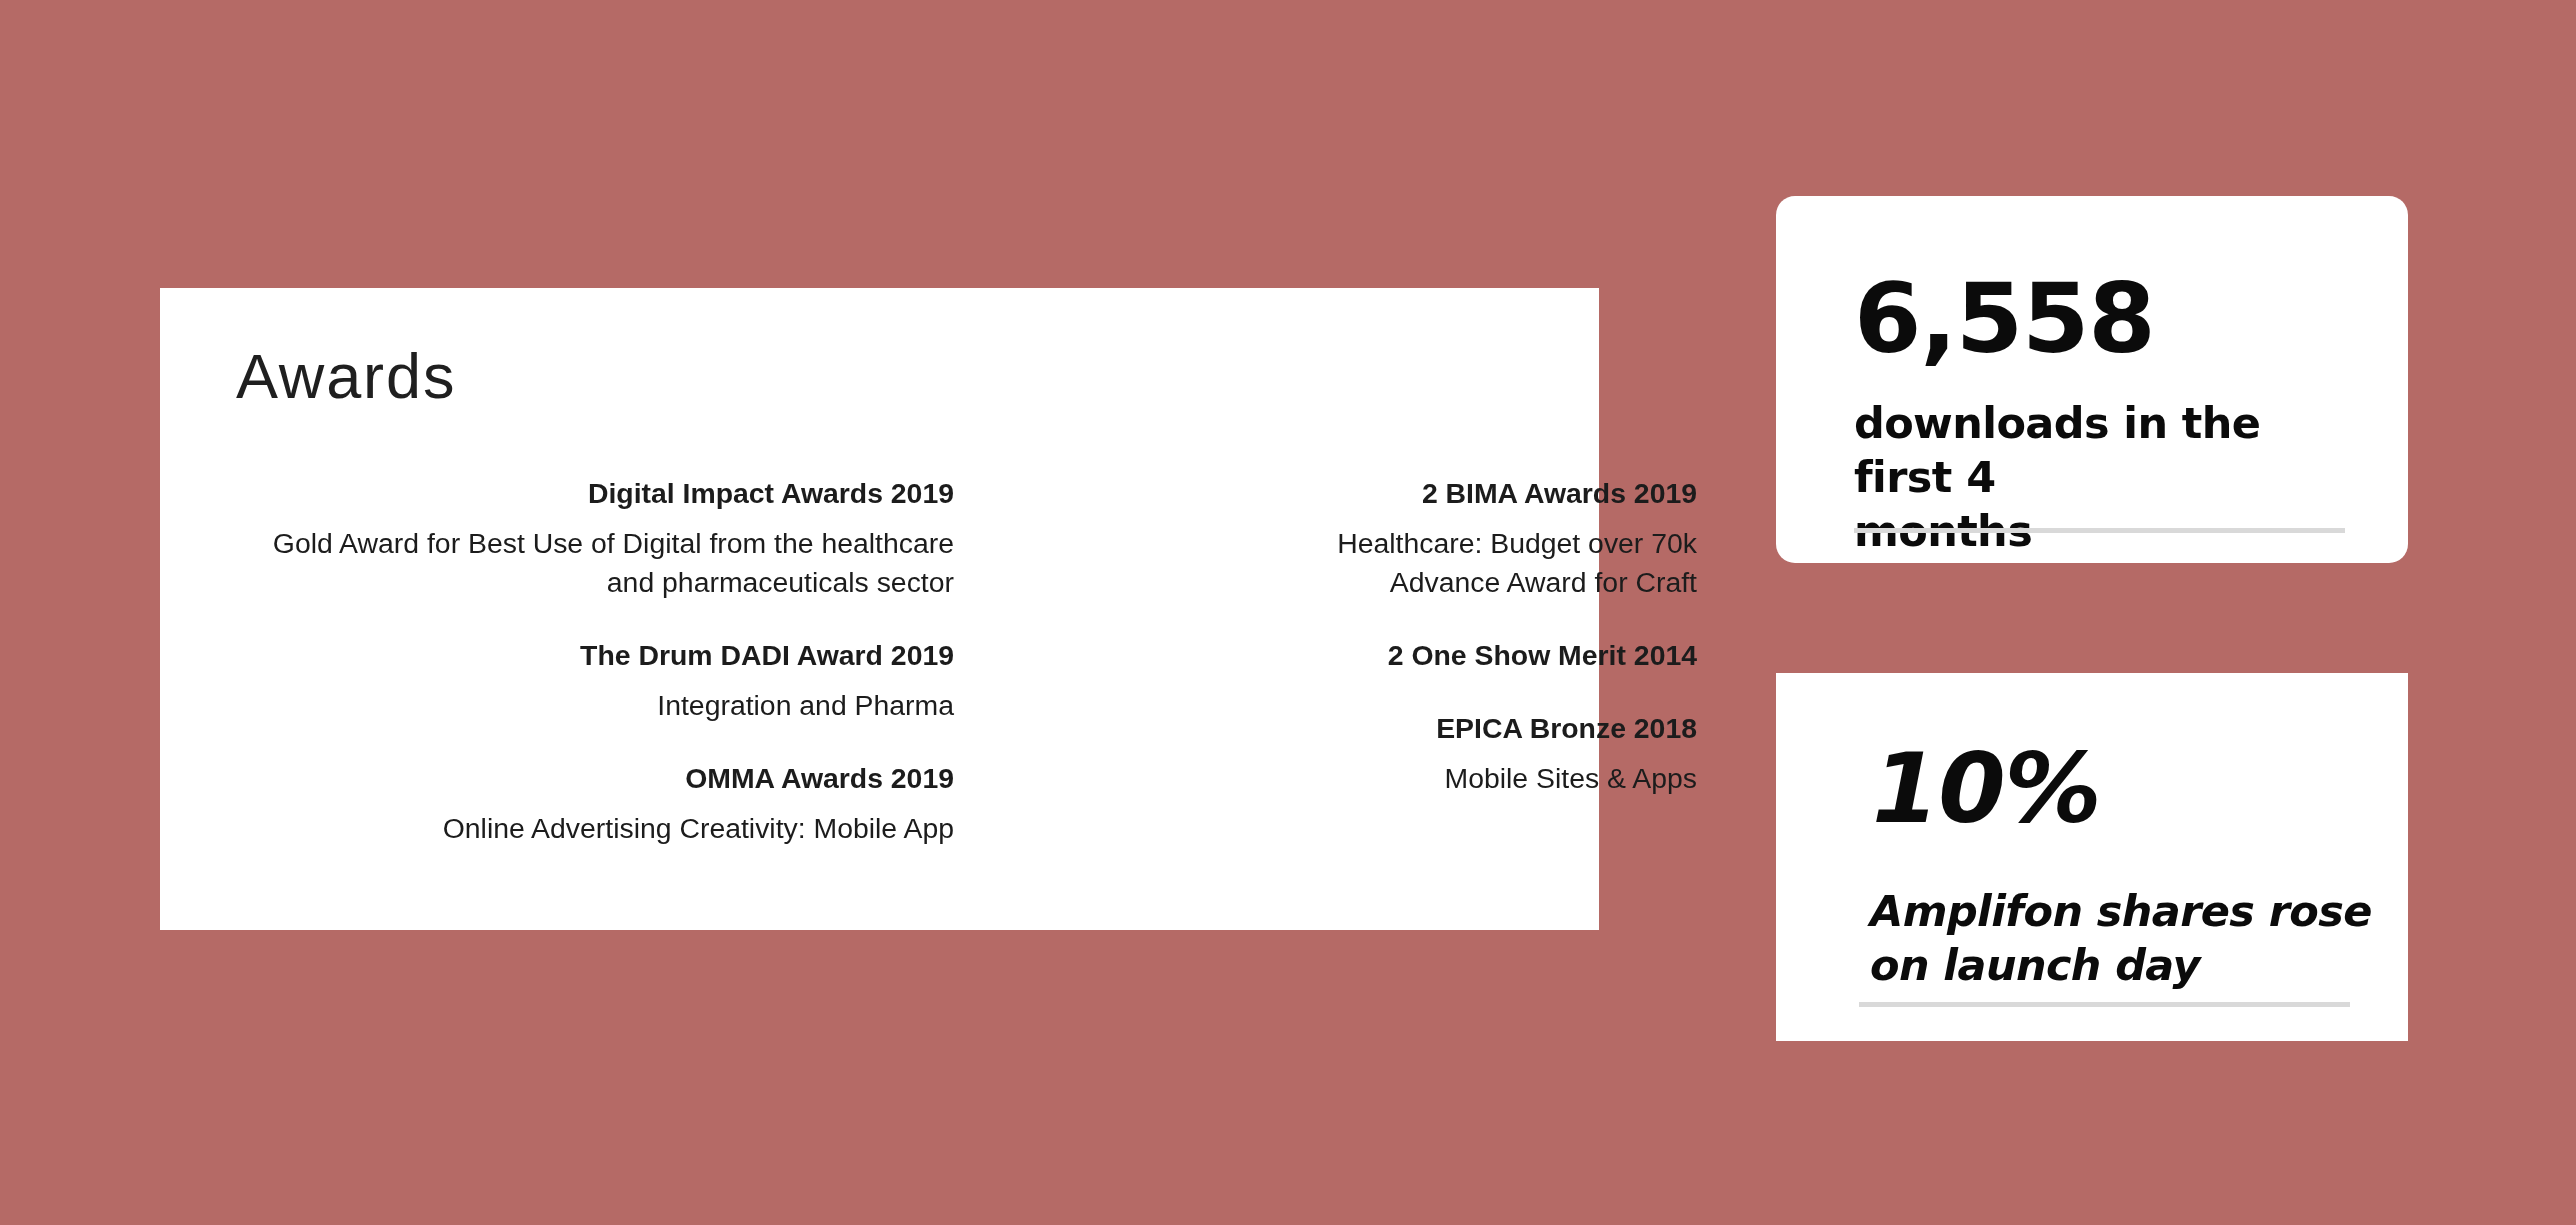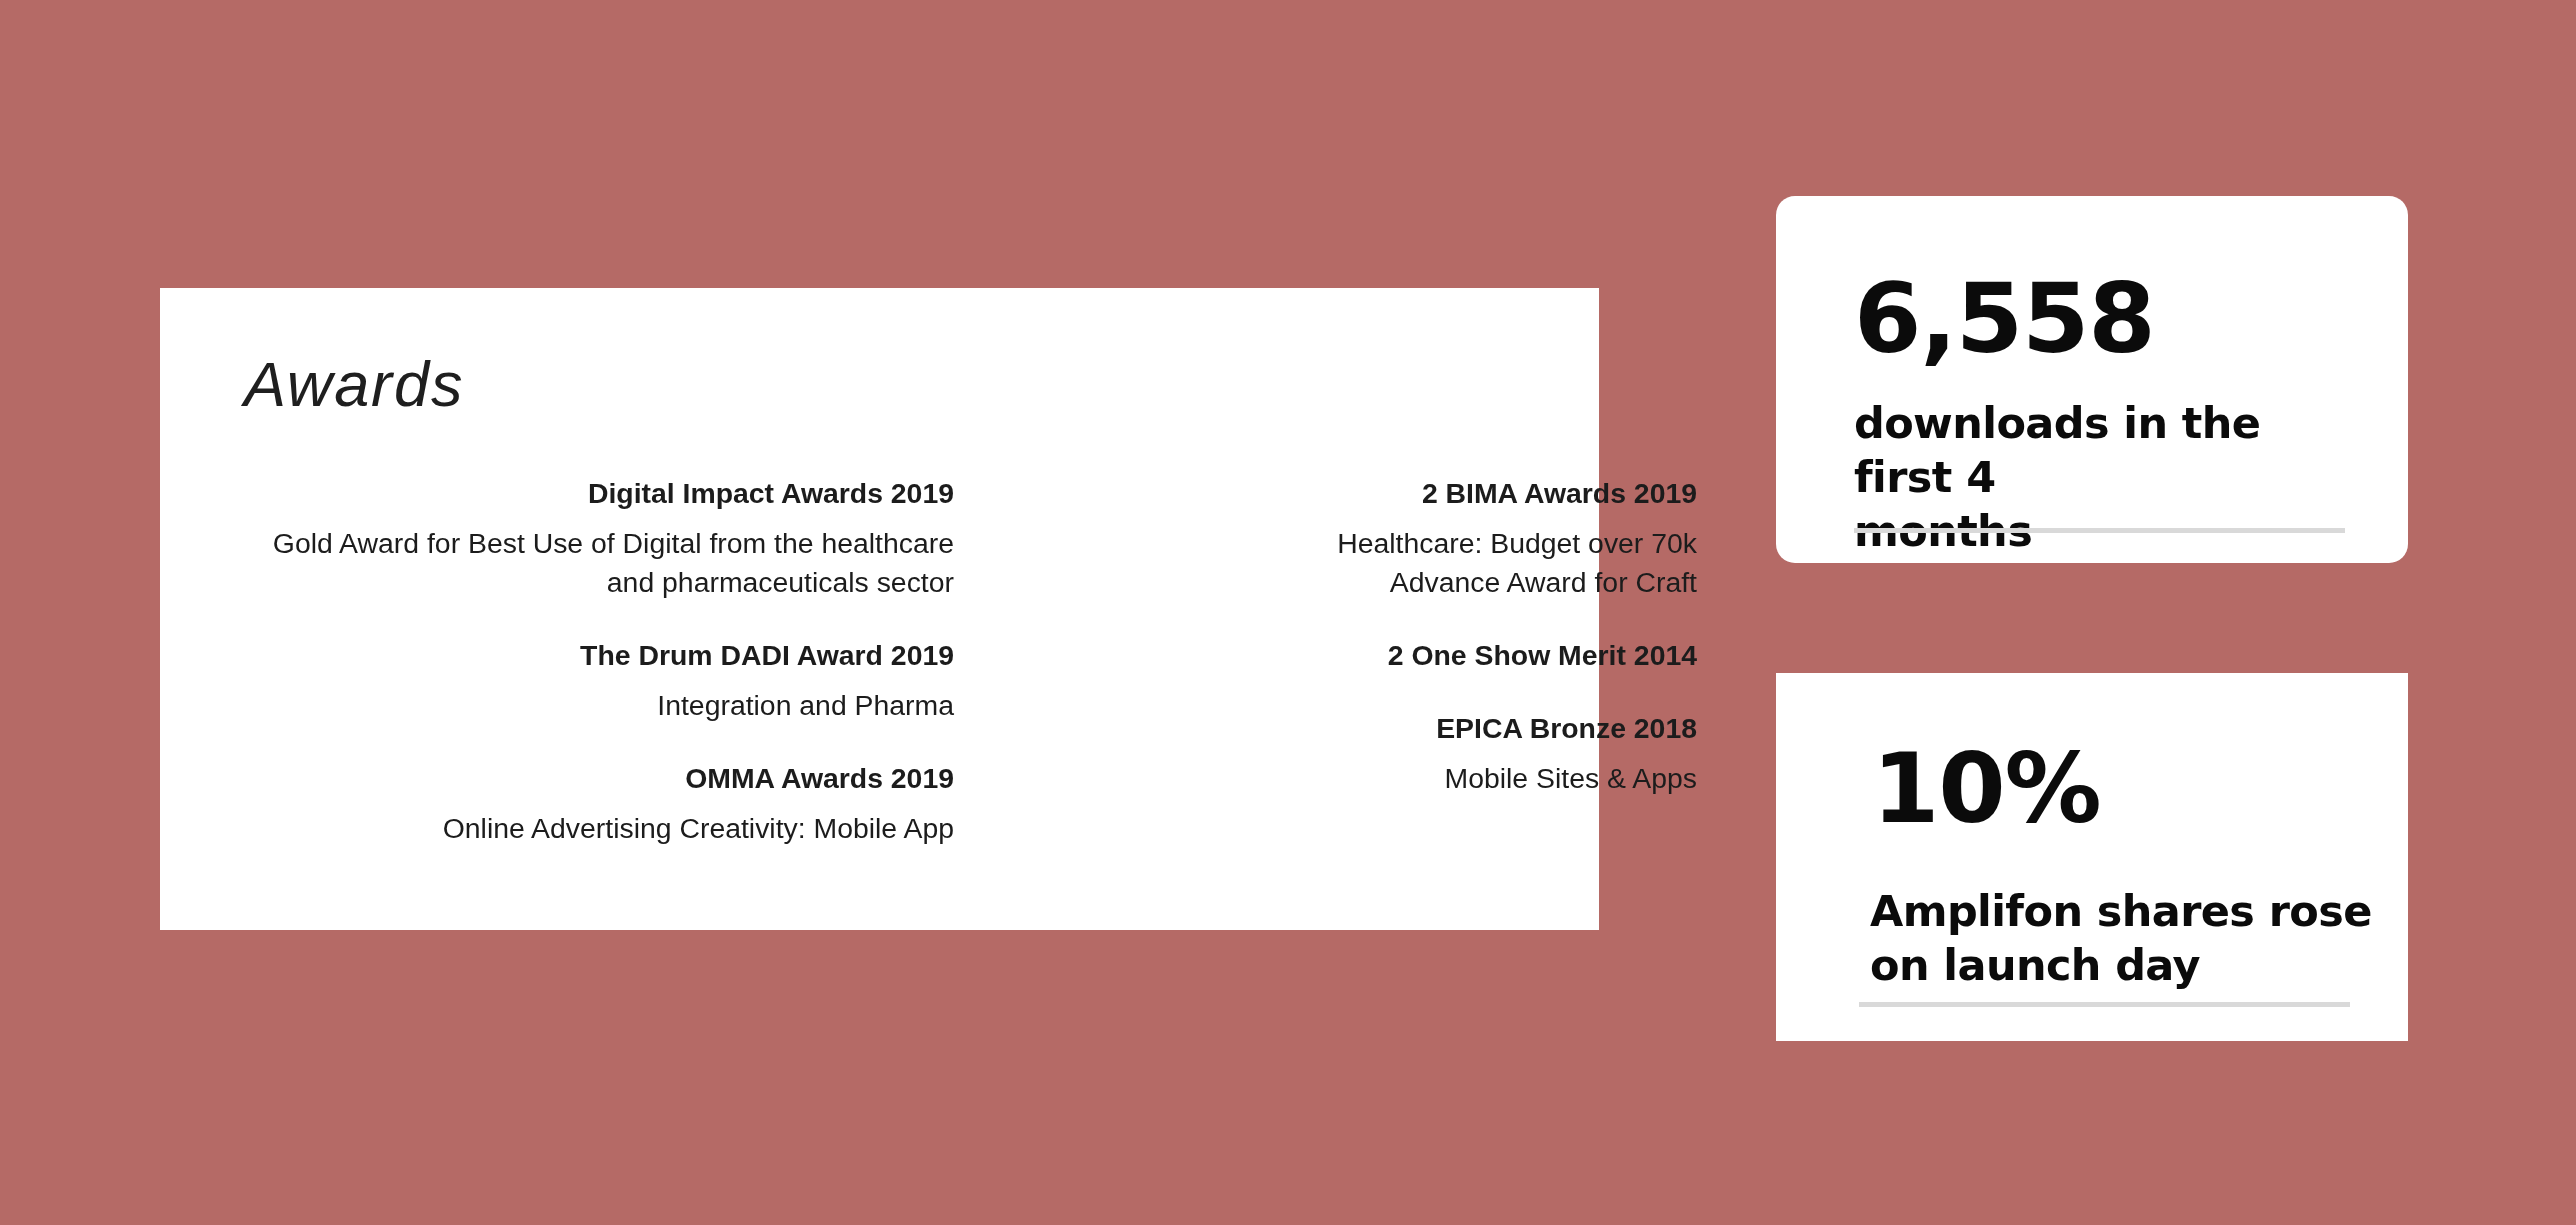--- a/index.html
+++ b/index.html
@@ -22,28 +22,27 @@
   .awards-card {
     left: 160px;
     top: 288px;
     width: 1439px;
     height: 642px;
   }
   .awards-title {
     position: absolute;
     left: 76px;
     top: 54px;
-    margin: 8px;
+    margin: 0;
     font-size: 63px;
     font-weight: 300;
     letter-spacing: 1.9px;
     line-height: 1.1;
     color: var(--title-text, #1f1f1f);
     font-family: "Liberation Sans", sans-serif;
-    font-style: italic;
   }
   .awards-col {
     position: absolute;
     top: 186px;
     width: 718px;
   }
   .col-left  { left: 76px; }
   .col-right { left: 819px; }
   .award-entry { margin: 0 0 34px 0; text-align: right; }
   .award-title {
@@ -59,21 +58,21 @@
     color: var(--text, #1c1c1c);
     white-space: pre-line;
     margin-top: 11px;
   }
   
   .stat-card {
     left: 1776px;
     width: 632px;
   }
   .card-downloads { top: 196px;  height: 367px; border-radius: 19px; }
-  .card-shares    { top: 673px; height: 368px; }
+  .card-shares    { top: 673px; height: 368px; font-style: italic; }
   .stat-number {
     position: absolute;
     font-family: "DejaVu Sans", sans-serif;
     font-weight: bold;
     font-size: 97px;
     line-height: 97px;
     letter-spacing: -1.3px;
     color: var(--stat-text, #0b0b0b);
   }
   .card-downloads .stat-number { left: 78px; top: 74px; }

